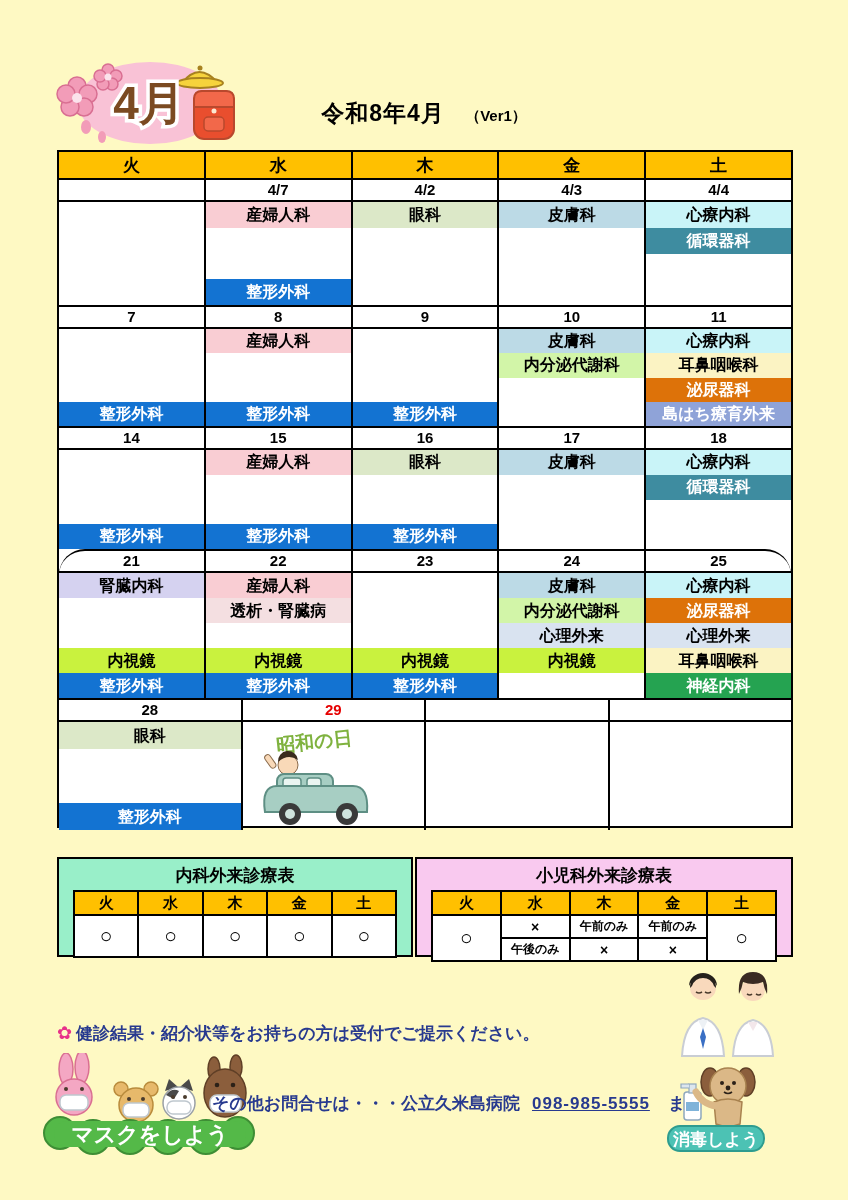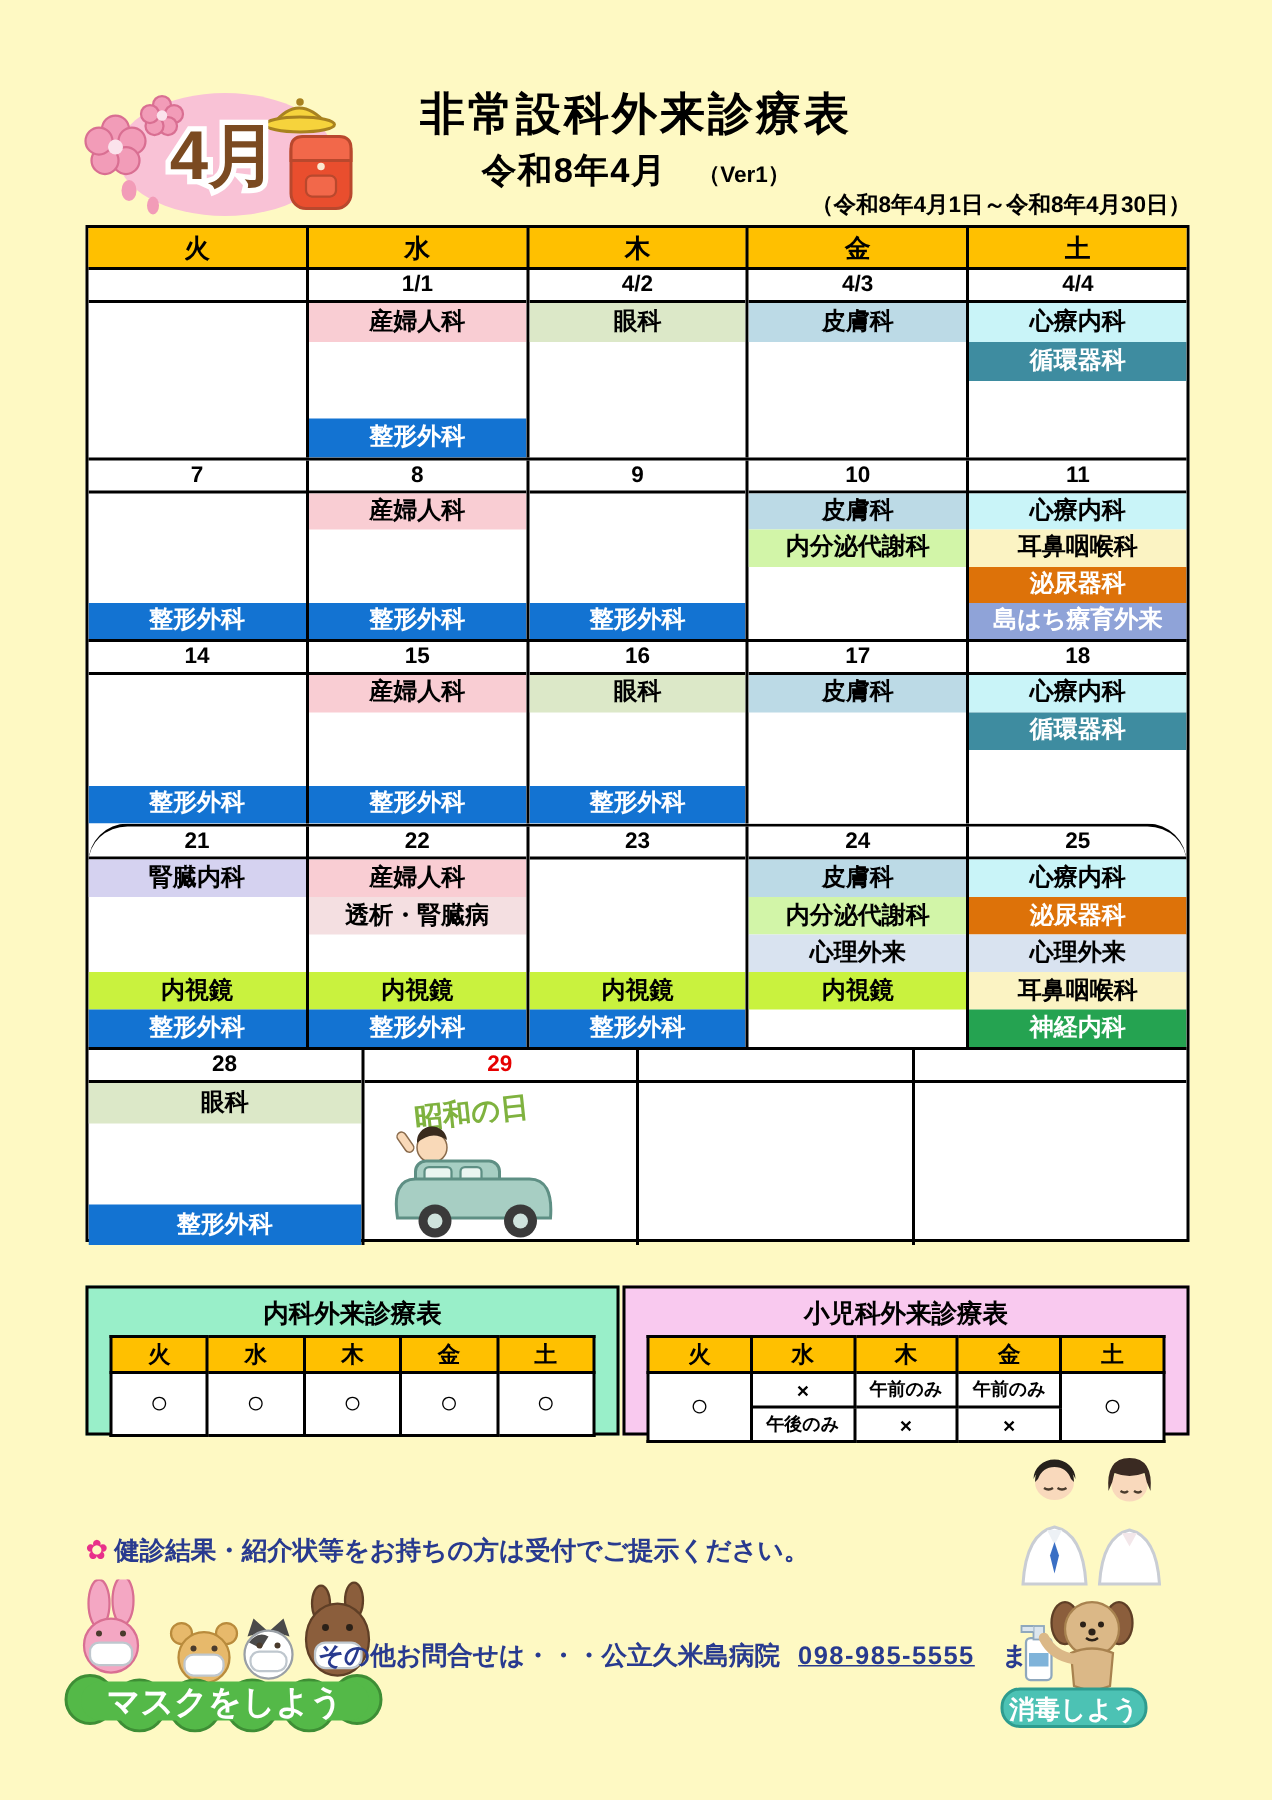--- a/index.html
+++ b/index.html
@@ -94,41 +94,39 @@
     <g>
       <rect x="170" y="40" width="12" height="40" rx="6" fill="#F3C9A0" stroke="#B9482D" stroke-width="2"></rect>
       <rect x="144" y="36" width="40" height="48" rx="10" fill="#E94E2E" stroke="#B9482D" stroke-width="2"></rect>
       <path d="M144 52 h40 v-8 q0 -8 -8 -8 h-24 q-8 0 -8 8 z" fill="#F2684A" stroke="#B9482D" stroke-width="2"></path>
       <rect x="154" y="62" width="20" height="14" rx="4" fill="#F2684A" stroke="#B9482D" stroke-width="1.5"></rect>
       <circle cx="164" cy="56" r="2.5" fill="#FBE8D0"></circle>
     </g>
     <text x="99" y="64" text-anchor="middle" font-size="46" font-weight="bold" fill="#7B4A21" stroke="#FFFFFF" stroke-width="7" paint-order="stroke">4月</text>
   </svg>
 
-  <div class="main-title">非常設科外来診療表</div>
   <div class="sub-row">
     <span class="sub-title">令和8年4月</span>
     <span class="version">（Ver1）</span>
   </div>
-  <div class="date-range">（令和8年4月1日～令和8年4月30日）</div>
 
   <div id="calendar">
       <div class="cal-head">
         <div class="cal-head-cell">火</div>
         <div class="cal-head-cell">水</div>
         <div class="cal-head-cell">木</div>
         <div class="cal-head-cell">金</div>
         <div class="cal-head-cell">土</div>
       </div>
       <div class="week-row" style="height: 127px;">
         <div class="day-cell">
           <div class="date-line"></div>
         </div>
         <div class="day-cell">
-          <div class="date-line">1/1</div>
+          <div class="date-line">4/7</div>
           <div class="slot" style="top: 22px; height: 25.75px; line-height: 25.75px; background: rgb(249, 205, 211); color: rgb(0, 0, 0);">産婦人科</div>
           <div class="slot" style="top: 99.25px; height: 25.75px; line-height: 25.75px; background: rgb(19, 115, 210); color: rgb(255, 255, 255);">整形外科</div>
         </div>
         <div class="day-cell">
           <div class="date-line">4/2</div>
           <div class="slot" style="top: 22px; height: 25.75px; line-height: 25.75px; background: rgb(220, 232, 200); color: rgb(0, 0, 0);">眼科</div>
         </div>
         <div class="day-cell">
           <div class="date-line">4/3</div>
           <div class="slot" style="top: 22px; height: 25.75px; line-height: 25.75px; background: rgb(188, 218, 230); color: rgb(0, 0, 0);">皮膚科</div>

